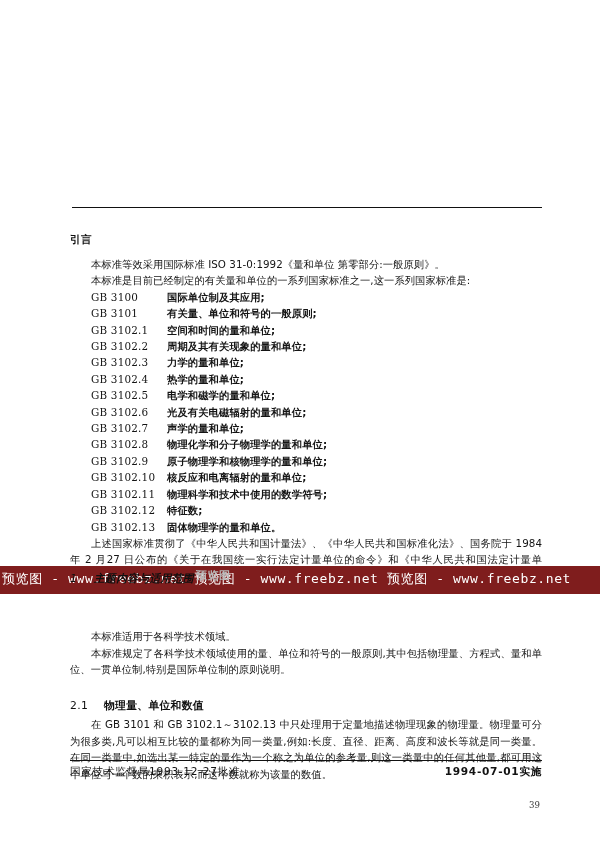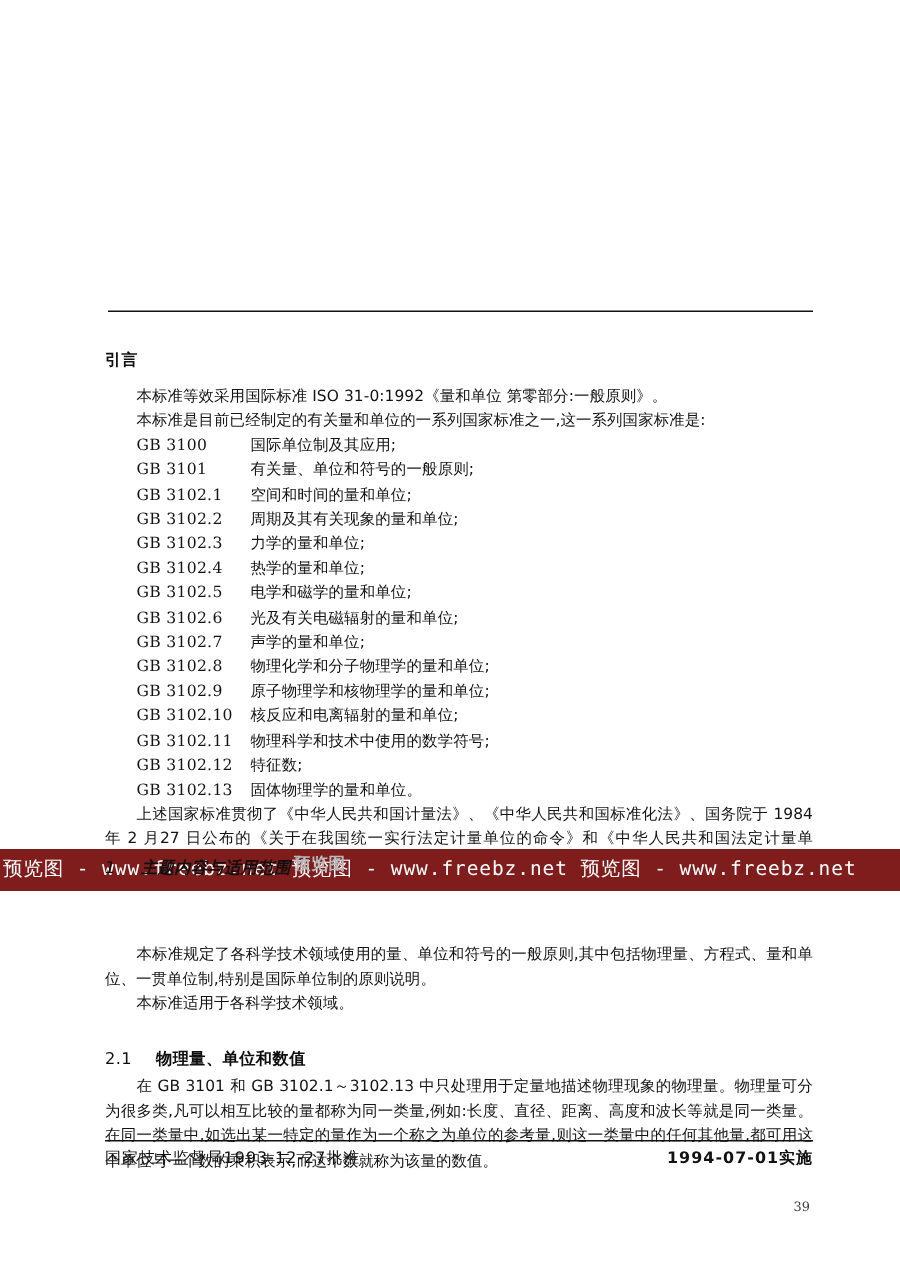--- a/index.html
+++ b/index.html
@@ -142,21 +142,21 @@
     white-space: nowrap;
   }
   .std-code-cell {
     display: inline-block;
     width: 76px;
     font-family: "DejaVu Serif", "Liberation Serif", serif;
     font-size: 10.4px;
     letter-spacing: 0.2px;
   }
   .std-name-cell {
-    font-weight: normal;
+    font-weight: bold;
     letter-spacing: 0.1px;
   }
 
   .gap-sm { height: 3px; }
   .gap-md { height: 11px; }
   .gap-lg { height: 15px; }
 
   .sec-head {
     font-size: 10.8px;
     font-weight: bold;
@@ -308,23 +308,23 @@
 
     <p class="para">上述国家标准贯彻了《中华人民共和国计量法》、《中华人民共和国标准化法》、国务院于 1984 年 2 月27 日公布的《关于在我国统一实行法定计量单位的命令》和《中华人民共和国法定计量单位》。</p>
 
     <div class="gap-lg"></div>
     <div class="gap-md"></div>
 
     <div class="gap-sm"></div>
 
     <div class="gap-lg"></div>
 
+    <p class="para">本标准适用于各科学技术领域。</p>
+
     <p class="para">本标准规定了各科学技术领域使用的量、单位和符号的一般原则,其中包括物理量、方程式、量和单位、一贯单位制,特别是国际单位制的原则说明。</p>
-
-    <p class="para">本标准适用于各科学技术领域。</p>
 
     <div class="gap-md"></div>
 
 
     <div class="gap-md"></div>
 
     <div class="sec-head">
       <span class="sec-num wide">2.1</span><span>物理量、单位和数值</span>
     </div>
 

